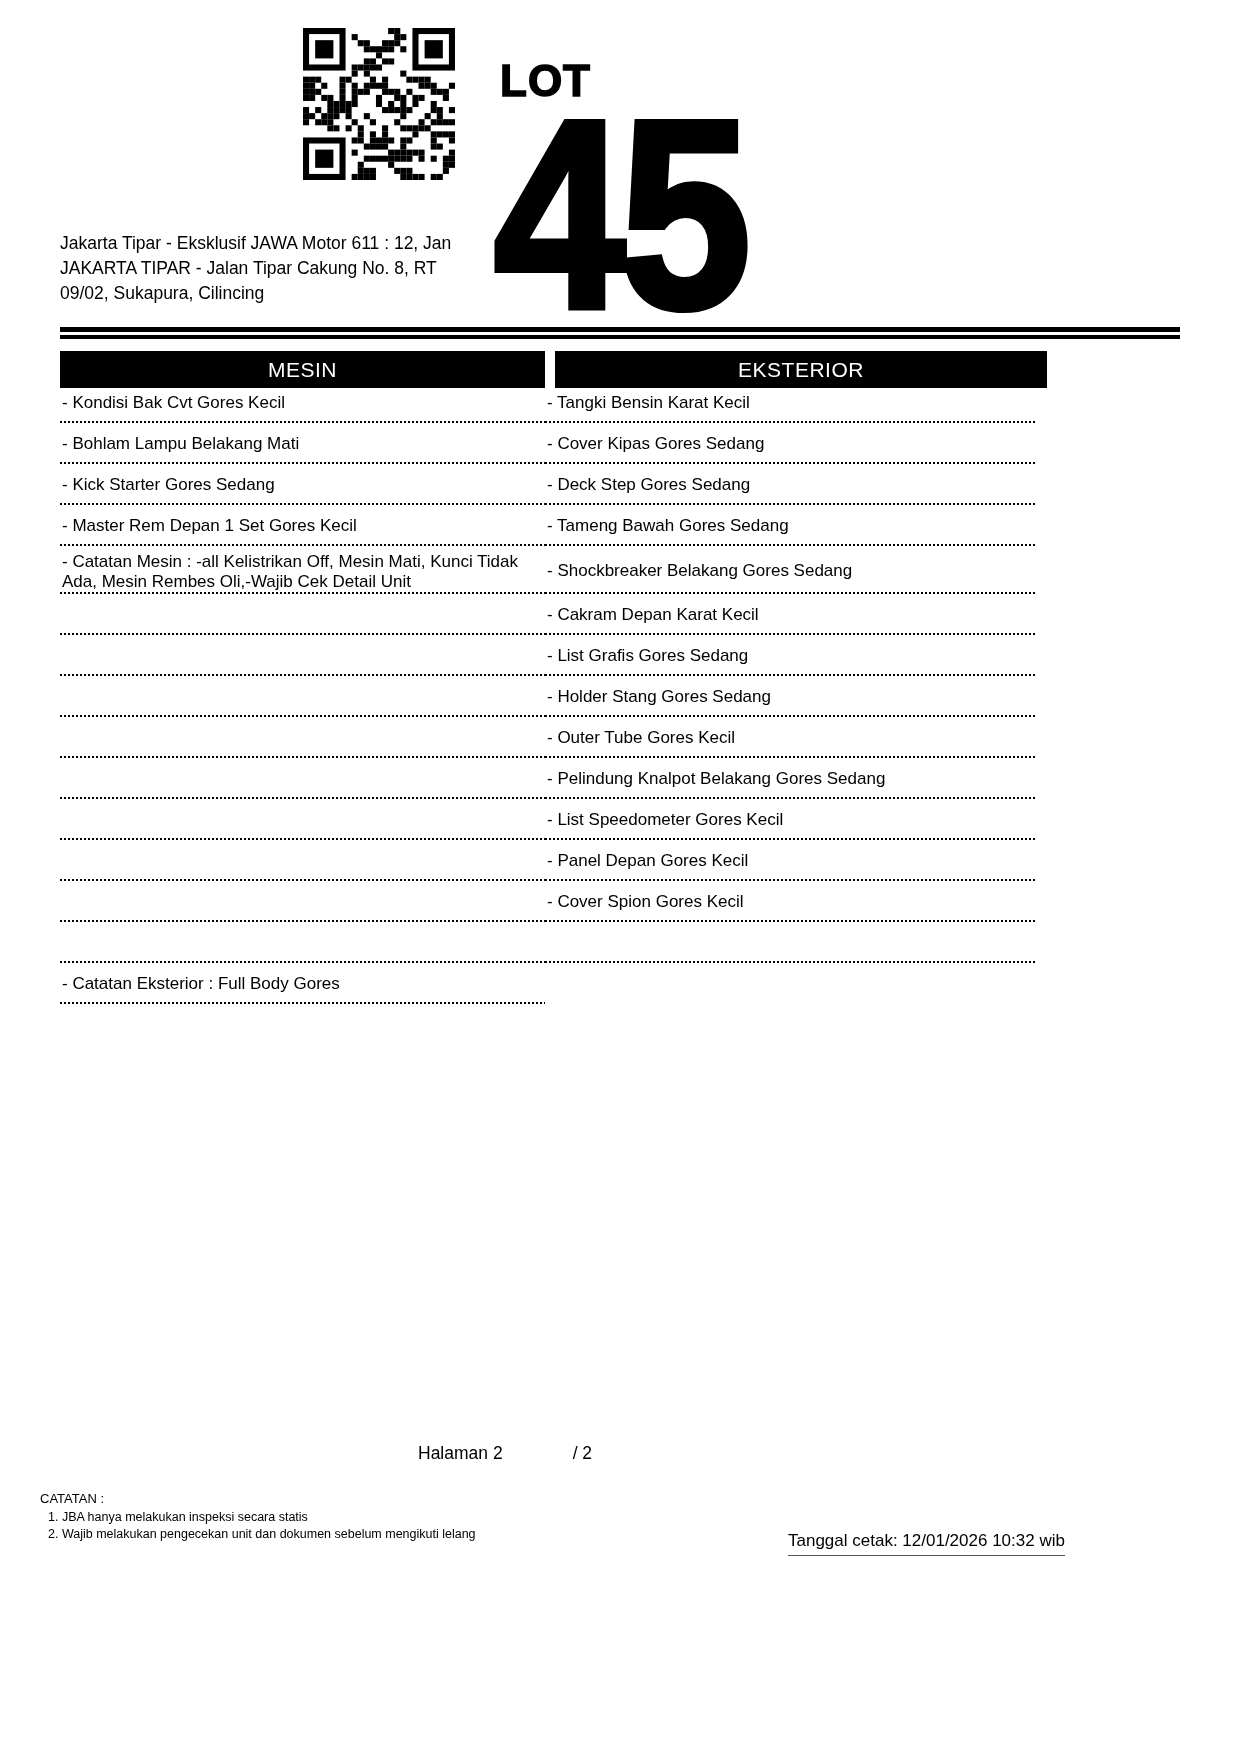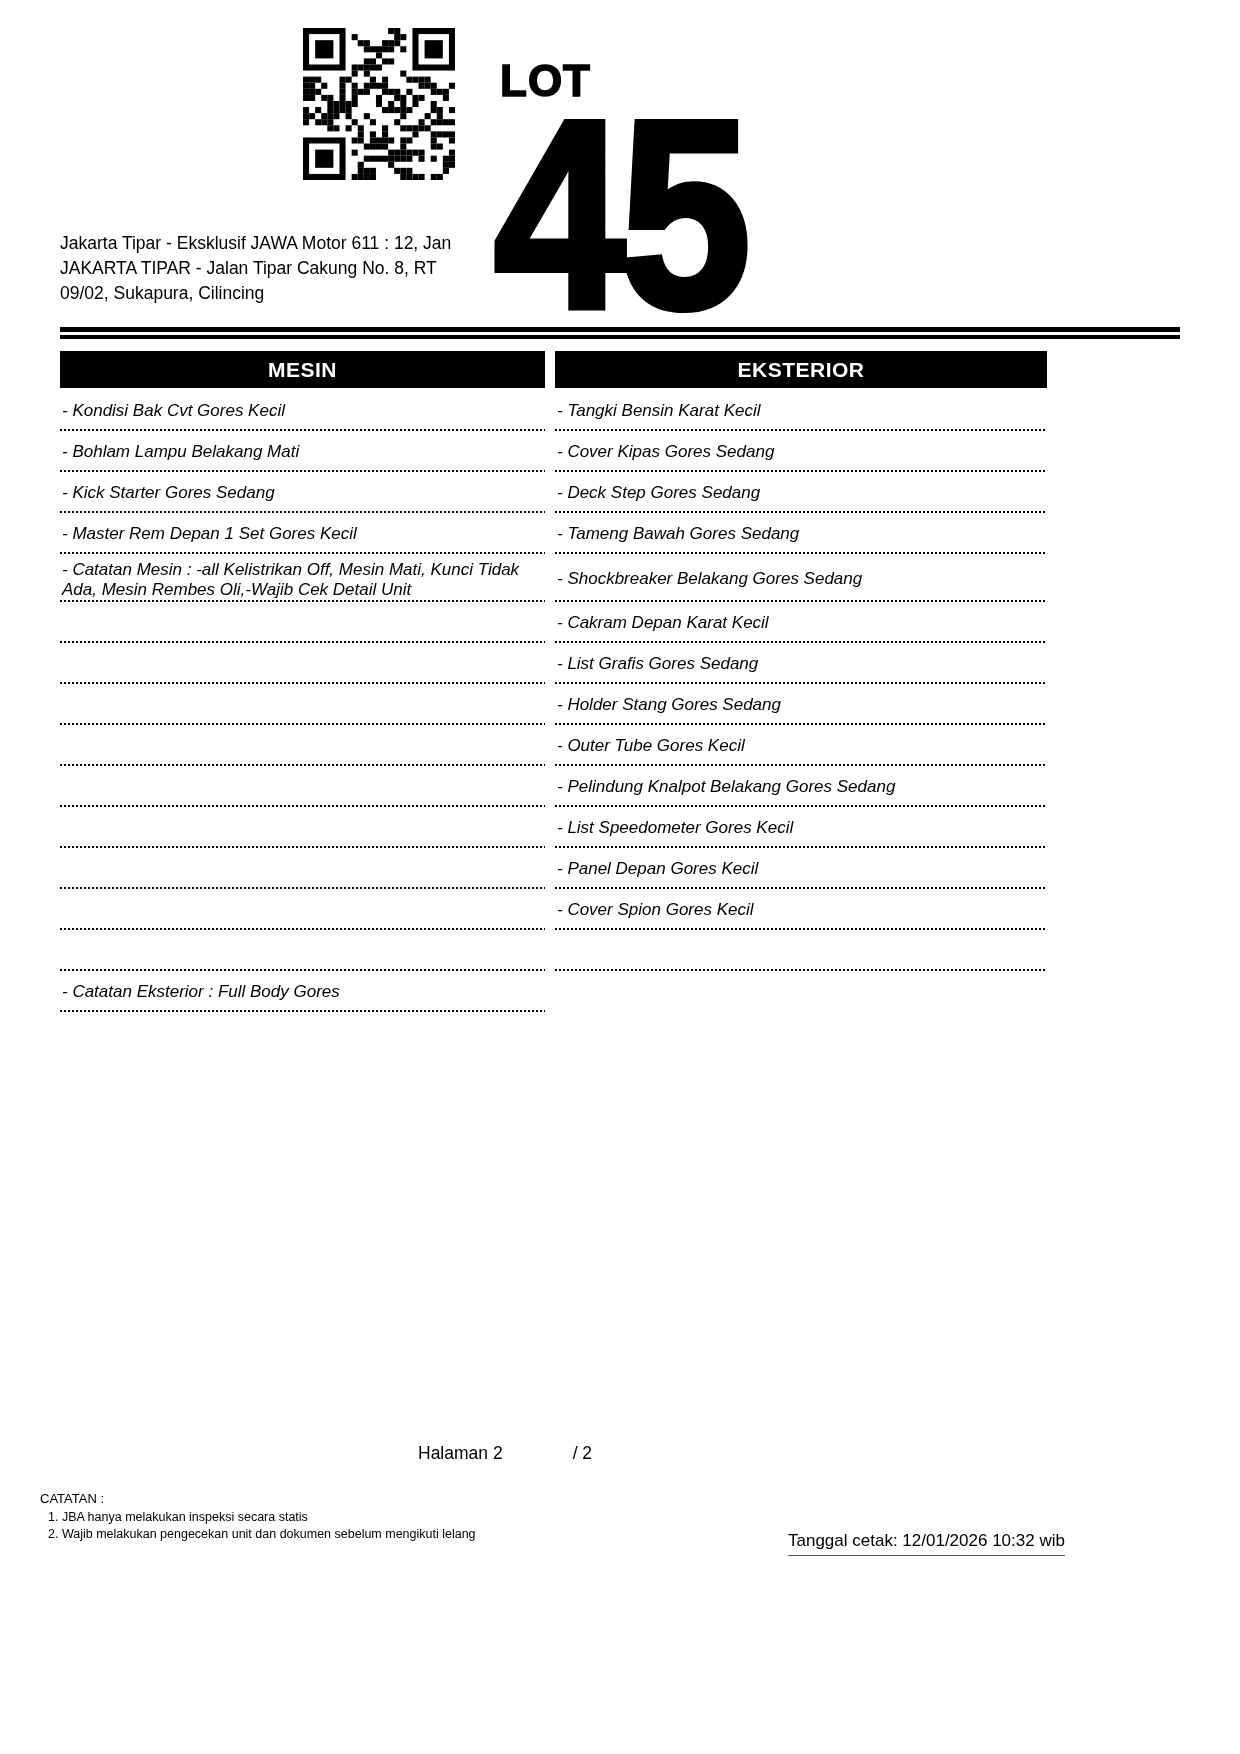--- a/index.html
+++ b/index.html
@@ -43,28 +43,28 @@
     height: 3px; border-top: 5px solid #000; border-bottom: 4px solid #000;
   }
 
   
   .col-heads {
     position: absolute; left: 60px; top: 351px; width: 987px;
     display: grid; grid-template-columns: 485px 492px; column-gap: 10px;
   }
   .col-head {
     height: 37px; background: #000; color: #fff;
-    font-weight: bold; font-size: 21px; letter-spacing: 0.5px;
+    font-weight: normal; font-size: 21px; letter-spacing: 0.5px;
     display: flex; align-items: center; justify-content: center;
   }
 
   
   .rows {
-    position: absolute; left: 60px; top: 392px; width: 987px;
-    display: grid; grid-template-columns: 485px 492px; column-gap: 10px; font-style: italic;
+    position: absolute; left: 60px; top: 384px; width: 987px;
+    display: grid; grid-template-columns: 485px 492px; column-gap: 0;
   }
   .cell {
     position: relative; height: 41px; box-sizing: border-box;
     padding: 9px 2px 0 2px; font-size: 17px; line-height: 20px;
   }
   .cell::after {
     content: ""; position: absolute; left: 0; right: 0; bottom: 2px; height: 2px;
     background-image: repeating-linear-gradient(90deg, #000 0 2px, transparent 2px 4px);
   }
   .cell.tall { height: 48px; padding-top: 4px; }

